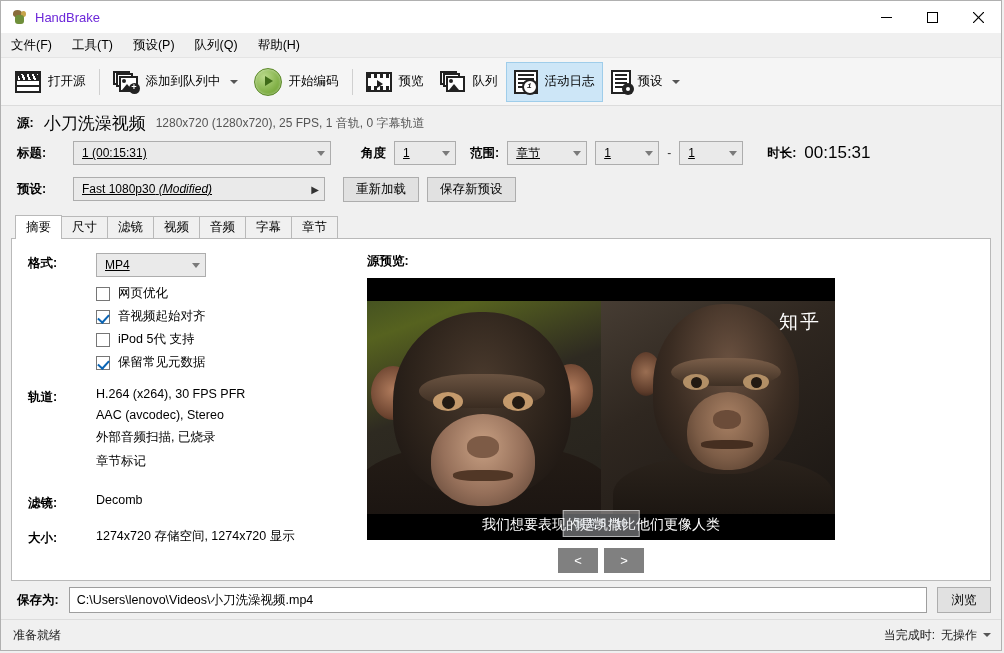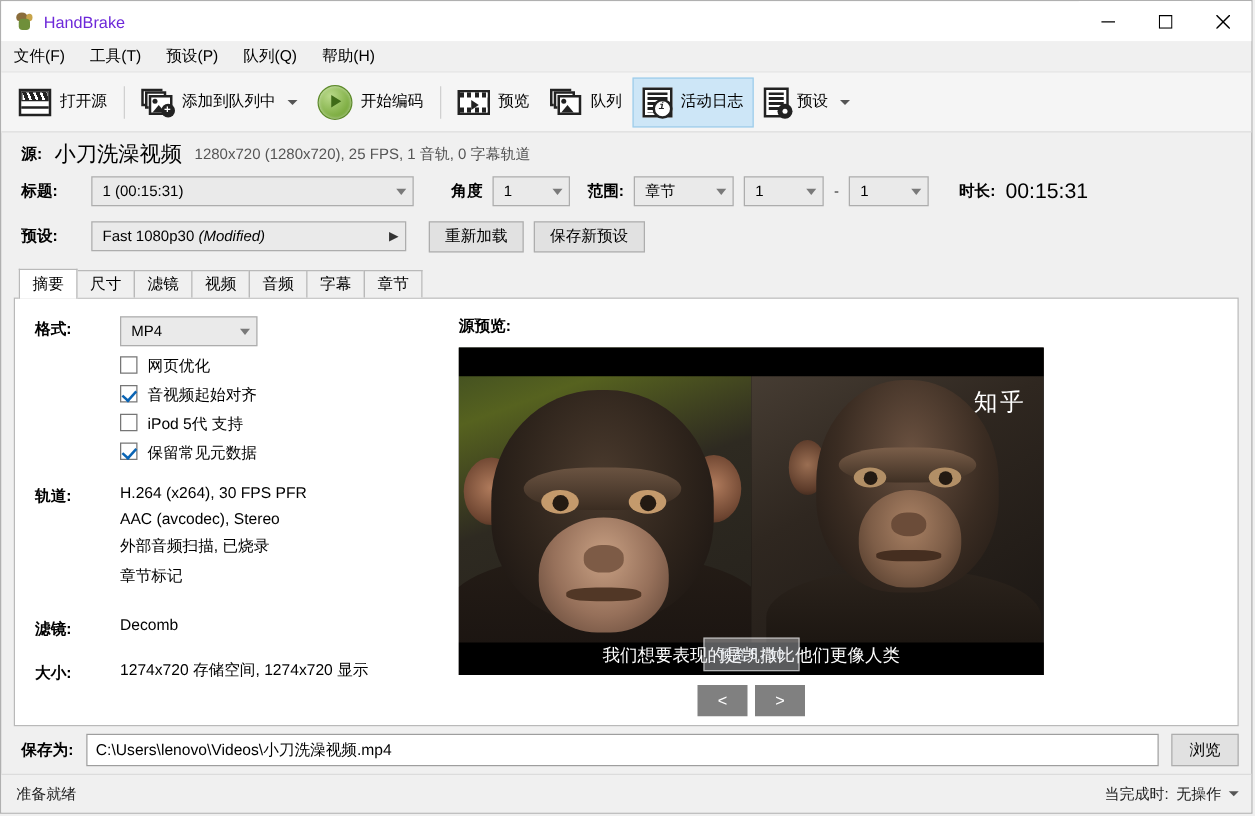--- a/index.html
+++ b/index.html
@@ -87,21 +87,21 @@
   
   .row{display:flex;align-items:center;padding-left:16px;gap:8px;flex:0 0 auto;}
   .rowtitle{height:34px;}
   .rowpreset{height:34px;margin-top:2px;}
 
   .combo{
     height:24px;background:#eaeaea;border:1px solid #adadad;box-sizing:border-box;
     display:flex;align-items:center;justify-content:space-between;
     padding:0 5px 0 8px;font-size:12px;color:#000;cursor:default;
   }
-  .combo .cv{overflow:hidden;white-space:nowrap;}
+  .combo .cv{overflow:hidden;white-space:nowrap;text-decoration:underline;}
   .chev{width:0;height:0;border-left:4px solid transparent;border-right:4px solid transparent;border-top:5px solid #7a7a7a;margin-left:6px;flex:0 0 auto;}
   .arrowR{color:#333;font-size:10px;margin-left:6px;}
   .btn{
     height:25px;min-width:64px;padding:0 12px;background:#e1e1e1;border:1px solid #adadad;
     font-size:12.5px;color:#000;display:flex;align-items:center;justify-content:center;cursor:default;box-sizing:border-box;
   }
   .dash{font-size:12px;color:#333;}
   .modified{font-style:italic;}
 
   
@@ -114,21 +114,21 @@
 
   .panel{
     margin:0 10px;border:1px solid #b9b9b9;background:#fff;flex:1 1 auto;
     position:relative;display:flex;padding:14px 0 0 0;box-sizing:border-box;min-height:0;
   }
 
   .summary{width:345px;flex:0 0 auto;padding-left:16px;box-sizing:border-box;}
   .srow{display:flex;margin-bottom:6px;}
   .skey{width:68px;font-weight:bold;font-size:12.5px;flex:0 0 auto;padding-top:2px;}
   .sval{font-size:12.5px;}
-  .chk{display:flex;align-items:flex-start;gap:8px;margin-bottom:6px;}
+  .chk{display:flex;align-items:center;gap:8px;margin-bottom:6px;}
   .box{width:14px;height:14px;border:1px solid #767676;background:#fff;box-sizing:border-box;position:relative;flex:0 0 auto;}
   .box.on:after{
     content:"";position:absolute;left:3px;top:1px;width:5px;height:9px;
     border:solid #0a64b4;border-width:0 2px 2px 0;transform:rotate(42deg);
   }
   .chklabel{font-size:12.5px;}
   .tracklines div{margin-bottom:7px;font-size:12.5px;}
 
   
   .previewcol{flex:1 1 auto;padding-left:10px;padding-right:14px;box-sizing:border-box;}

